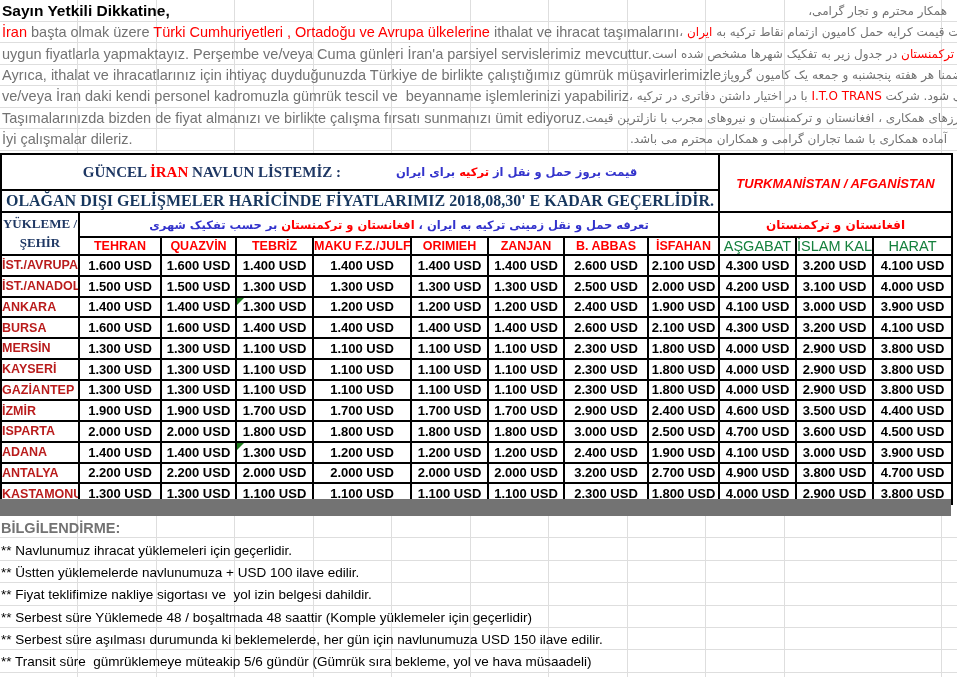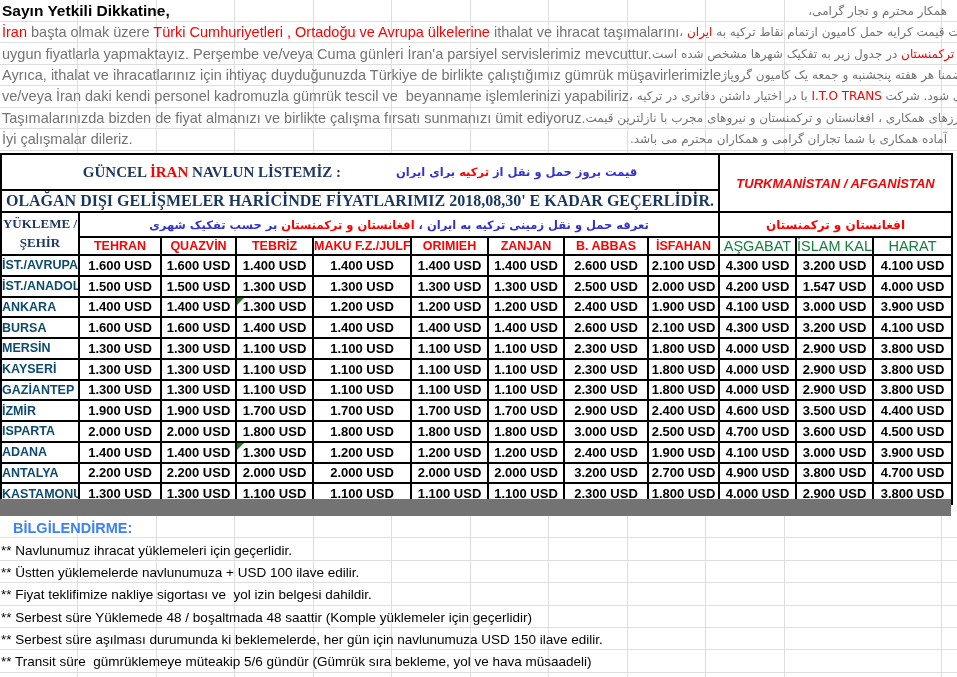--- a/index.html
+++ b/index.html
@@ -31,29 +31,29 @@
   .t-title-flex{display:flex;justify-content:center;align-items:center;gap:55px;}
   .t-title-tr{font-family:"Liberation Serif",serif;font-weight:bold;font-size:15px;color:#1F3864;white-space:pre;}
   .t-title-fa{direction:rtl;font-family:"DejaVu Sans",sans-serif;font-weight:bold;font-size:11.5px;color:#3333CC;white-space:pre;}
   .t-validity{font-family:"Liberation Serif",serif;font-weight:bold;font-size:16px;color:#17375E;text-align:center;}
   .t-loadcity{font-family:"Liberation Serif",serif;font-weight:bold;font-size:13px;color:#1F3864;text-align:center;line-height:1.45;}
   .t-tariff-fa{direction:rtl;font-family:"DejaVu Sans",sans-serif;font-weight:bold;font-size:11.5px;color:#3333CC;text-align:center;}
   .t-right-title{font-weight:bold;font-size:13px;color:#FF0000;text-align:center;font-style:italic;}
   .t-right-fa{direction:rtl;font-family:"DejaVu Sans",sans-serif;font-weight:bold;font-size:12px;color:#FF0000;text-align:center;}
   .t-col-iran{font-weight:bold;font-size:12.5px;color:#FF0000;text-align:center;}
   .t-col-tm{font-weight:400;font-size:14.5px;color:#15803d;text-align:center;font-family:"Liberation Sans",sans-serif;}
-  .t-city{font-weight:bold;font-size:12.5px;color:#0c4a6e;text-align:left;padding-left:2px;}
+  .t-city{font-weight:bold;font-size:12.5px;color:#b91c1c;text-align:left;padding-left:2px;}
   .t-val{position:relative;font-weight:bold;font-size:13px;color:#000;text-align:center;}
   .green-corner::before{content:"";position:absolute;top:0;left:0;width:0;height:0;
      border-top:7px solid #1e7e1e;border-right:7px solid transparent;}
   
   #gray-bar{position:absolute;top:499px;left:0;width:951px;height:17px;background:#737373;z-index:2;}
   
   #notes{position:absolute;top:517px;left:0;width:957px;z-index:2;}
-  #notes-title{font-weight:bold;font-size:14.5px;color:#3b82f6;height:22px;display:flex;align-items:center;padding-left:1px;margin-left:12px;}
+  #notes-title{font-weight:bold;font-size:14.5px;color:#737373;height:22px;display:flex;align-items:center;padding-left:1px;}
   .note-row{height:22.3px;display:flex;align-items:center;font-size:13.5px;color:#000;padding-left:1px;white-space:pre;}
 </style>
 </head>
 <body>
 
 <div id="canvas">
   <div class="grid-layer" id="grid-top"></div>
   <div class="grid-layer" id="grid-bottom"></div>
 
   <div id="intro">
@@ -135,21 +135,21 @@
           <th class="t-city">İST./ANADOLU</th>
           <td class="t-val">1.500 USD</td>
           <td class="t-val">1.500 USD</td>
           <td class="t-val">1.300 USD</td>
           <td class="t-val">1.300 USD</td>
           <td class="t-val">1.300 USD</td>
           <td class="t-val">1.300 USD</td>
           <td class="t-val">2.500 USD</td>
           <td class="t-val">2.000 USD</td>
           <td class="t-val">4.200 USD</td>
-          <td class="t-val">1.547 USD</td>
+          <td class="t-val">3.100 USD</td>
           <td class="t-val">4.000 USD</td>
         </tr>
         <tr>
           <th class="t-city">ANKARA</th>
           <td class="t-val">1.400 USD</td>
           <td class="t-val">1.400 USD</td>
           <td class="t-val green-corner">1.300 USD</td>
           <td class="t-val">1.200 USD</td>
           <td class="t-val">1.200 USD</td>
           <td class="t-val">1.200 USD</td>

